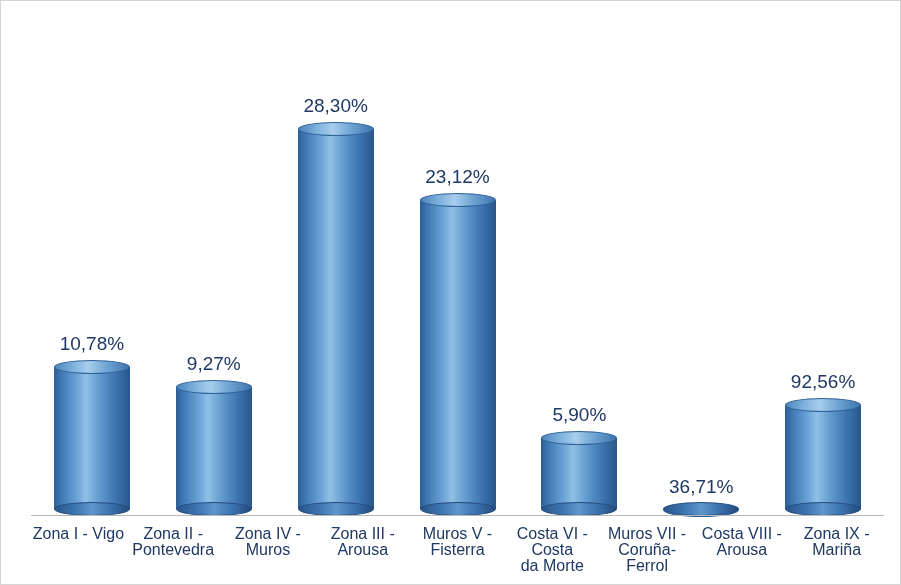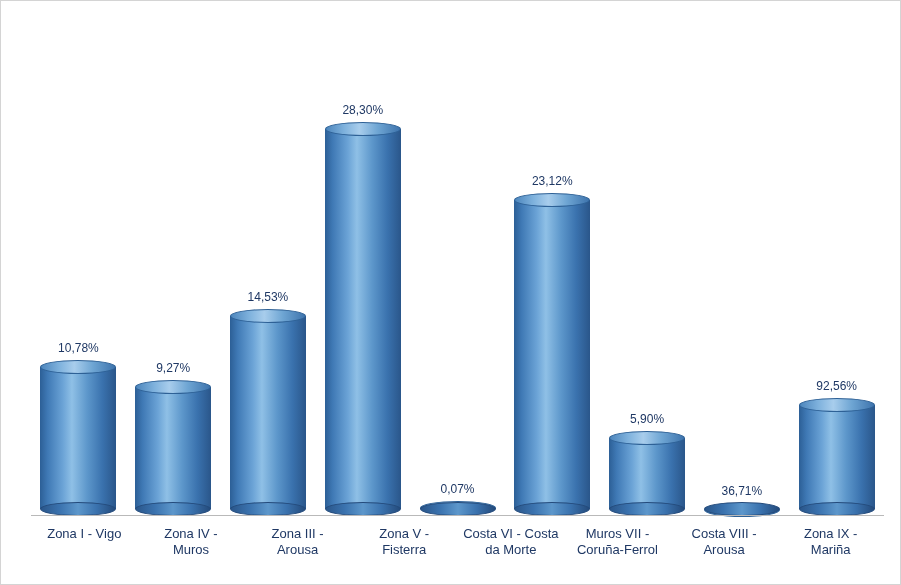--- a/index.html
+++ b/index.html
@@ -47,21 +47,21 @@
   .bar-slot {
     flex: 1 1 0;
     position: relative;
     height: 100%;
     display: flex;
     flex-direction: column;
     justify-content: flex-end;
     align-items: center;
   }
   .bar-label {
-    font-size: 12px;
+    font-size: 19px;
     color: #1f3864;
     margin-bottom: 5px;
     white-space: nowrap;
   }
   .cylinder {
     position: relative;
     width: 76px;
   }
   .cyl-body {
     position: absolute;
@@ -121,21 +121,21 @@
   }
   .cat-cell {
     flex: 1 1 0;
     display: flex;
     align-items: flex-start;
     justify-content: center;
     padding-top: 6px;
     box-sizing: border-box;
   }
   .cat-text {
-    font-size: 13px;
+    font-size: 16px;
     color: #1f3864;
     text-align: center;
     line-height: 16px;
     max-width: 96px;
   }
 </style>
 </head>
 <body>
 
 <div id="chart-root">
@@ -154,46 +154,30 @@
 
       <div class="bar-slot">
         <div class="bar-label">9,27%</div>
         <div class="cylinder" style="height:136px;">
           <div class="cyl-body"></div>
           <div class="cyl-top"></div>
           <div class="cyl-bottom"></div>
         </div>
       </div>
 
-      <div class="bar-slot">
-        <div class="bar-label">14,53%</div>
-        <div class="cylinder" style="height:207px;">
-          <div class="cyl-body"></div>
-          <div class="cyl-top"></div>
-          <div class="cyl-bottom"></div>
-        </div>
-      </div>
 
       <div class="bar-slot">
         <div class="bar-label">28,30%</div>
         <div class="cylinder" style="height:394px;">
           <div class="cyl-body"></div>
           <div class="cyl-top"></div>
           <div class="cyl-bottom"></div>
         </div>
       </div>
 
-      <div class="bar-slot">
-        <div class="bar-label">0,07%</div>
-        <div class="cylinder" style="height:15px;">
-          <div class="cyl-body"></div>
-          <div class="cyl-top"></div>
-          <div class="cyl-bottom"></div>
-        </div>
-      </div>
 
       <div class="bar-slot">
         <div class="bar-label">23,12%</div>
         <div class="cylinder" style="height:323px;">
           <div class="cyl-body"></div>
           <div class="cyl-top"></div>
           <div class="cyl-bottom"></div>
         </div>
       </div>
 
@@ -229,33 +213,39 @@
   </div>
 
   <div class="cat-axis">
     <div class="cat-cell">
       <div class="cat-text">
         <span>Zona I - Vigo</span>
       </div>
     </div>
     <div class="cat-cell">
       <div class="cat-text">
+        <span>Zona II -</span><br>
+        <span>Pontevedra</span>
+      </div>
+    </div>
+    <div class="cat-cell">
+      <div class="cat-text">
         <span>Zona IV -</span><br>
         <span>Muros</span>
       </div>
     </div>
     <div class="cat-cell">
       <div class="cat-text">
         <span>Zona III -</span><br>
         <span>Arousa</span>
       </div>
     </div>
     <div class="cat-cell">
       <div class="cat-text">
-        <span>Zona V -</span><br>
+        <span>Muros V -</span><br>
         <span>Fisterra</span>
       </div>
     </div>
     <div class="cat-cell">
       <div class="cat-text">
         <span>Costa VI - Costa</span><br>
         <span>da Morte</span>
       </div>
     </div>
     <div class="cat-cell">

